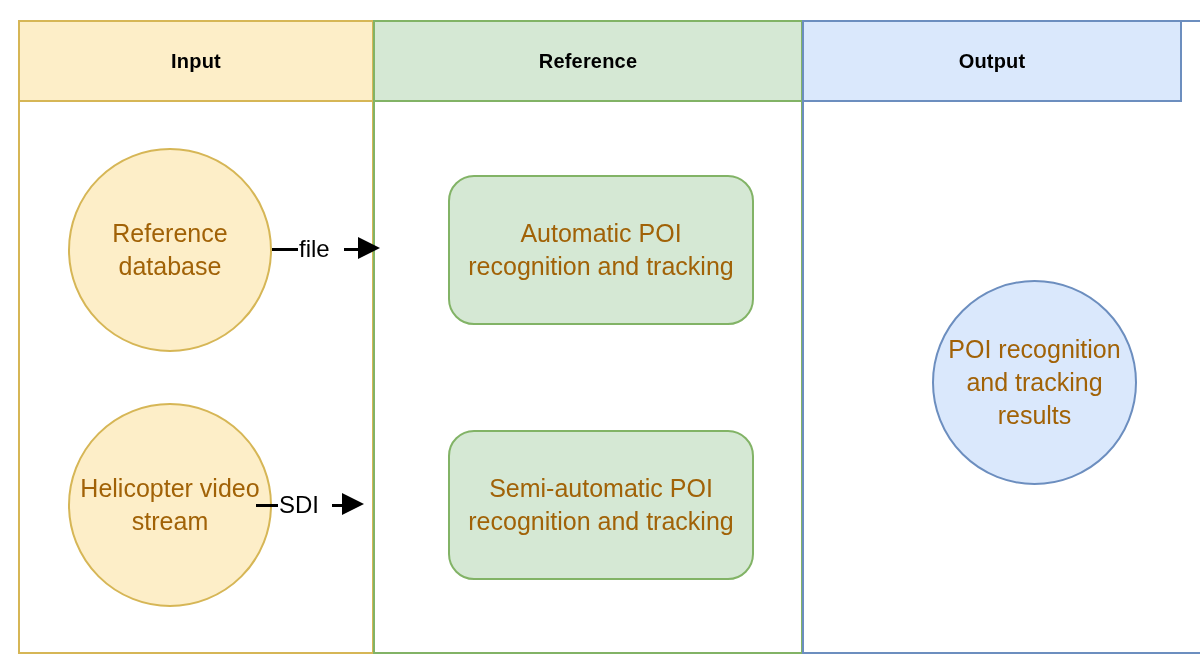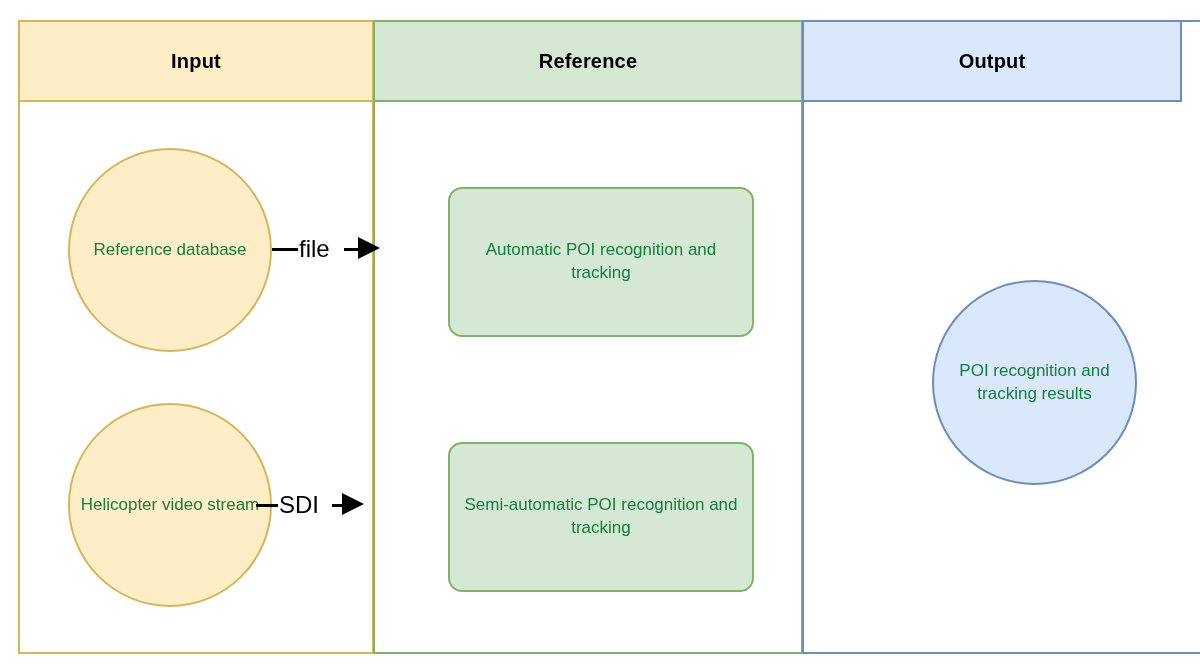--- a/index.html
+++ b/index.html
@@ -51,40 +51,39 @@
   .lane-output  .lane-header { width: 380px; background: #dae8fc; border-color: #6c8ebf; }
 
   
   .node {
     position: absolute;
     box-sizing: border-box;
     display: flex;
     align-items: center;
     justify-content: center;
     text-align: center;
-    color: #15803d;
-    font-size: 17px;
+    color: #a16207;
+    font-size: 25px;
     line-height: 1.33;
   }
 
   .circle-yellow {
     border-radius: 50%;
     background: #fdeec8;
     border: 2px solid #d6b656;
   }
   .circle-blue {
     border-radius: 50%;
     background: #dae8fc;
     border: 2px solid #6c8ebf;
   }
   .rounded-green {
-    border-radius: 14px;
+    border-radius: 26px;
     background: #d5e8d4;
     border: 2px solid #82b366;
-    margin-top: 12px;
   }
 
   .node-ref     { left: 68px;  top: 148px; width: 204px; height: 204px; }
   .node-heli    { left: 68px;  top: 403px; width: 204px; height: 204px; }
   .node-auto    { left: 448px; top: 175px; width: 306px; height: 150px; }
   .node-semi    { left: 448px; top: 430px; width: 306px; height: 150px; }
   .node-results { left: 932px; top: 280px; width: 205px; height: 205px; }
 
   .node-label { display: block; padding: 0 10px; }
 

